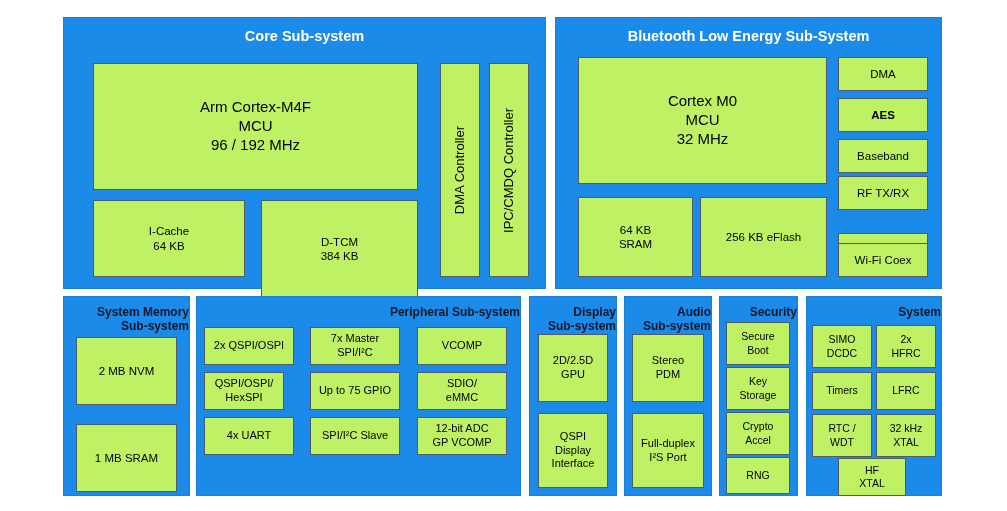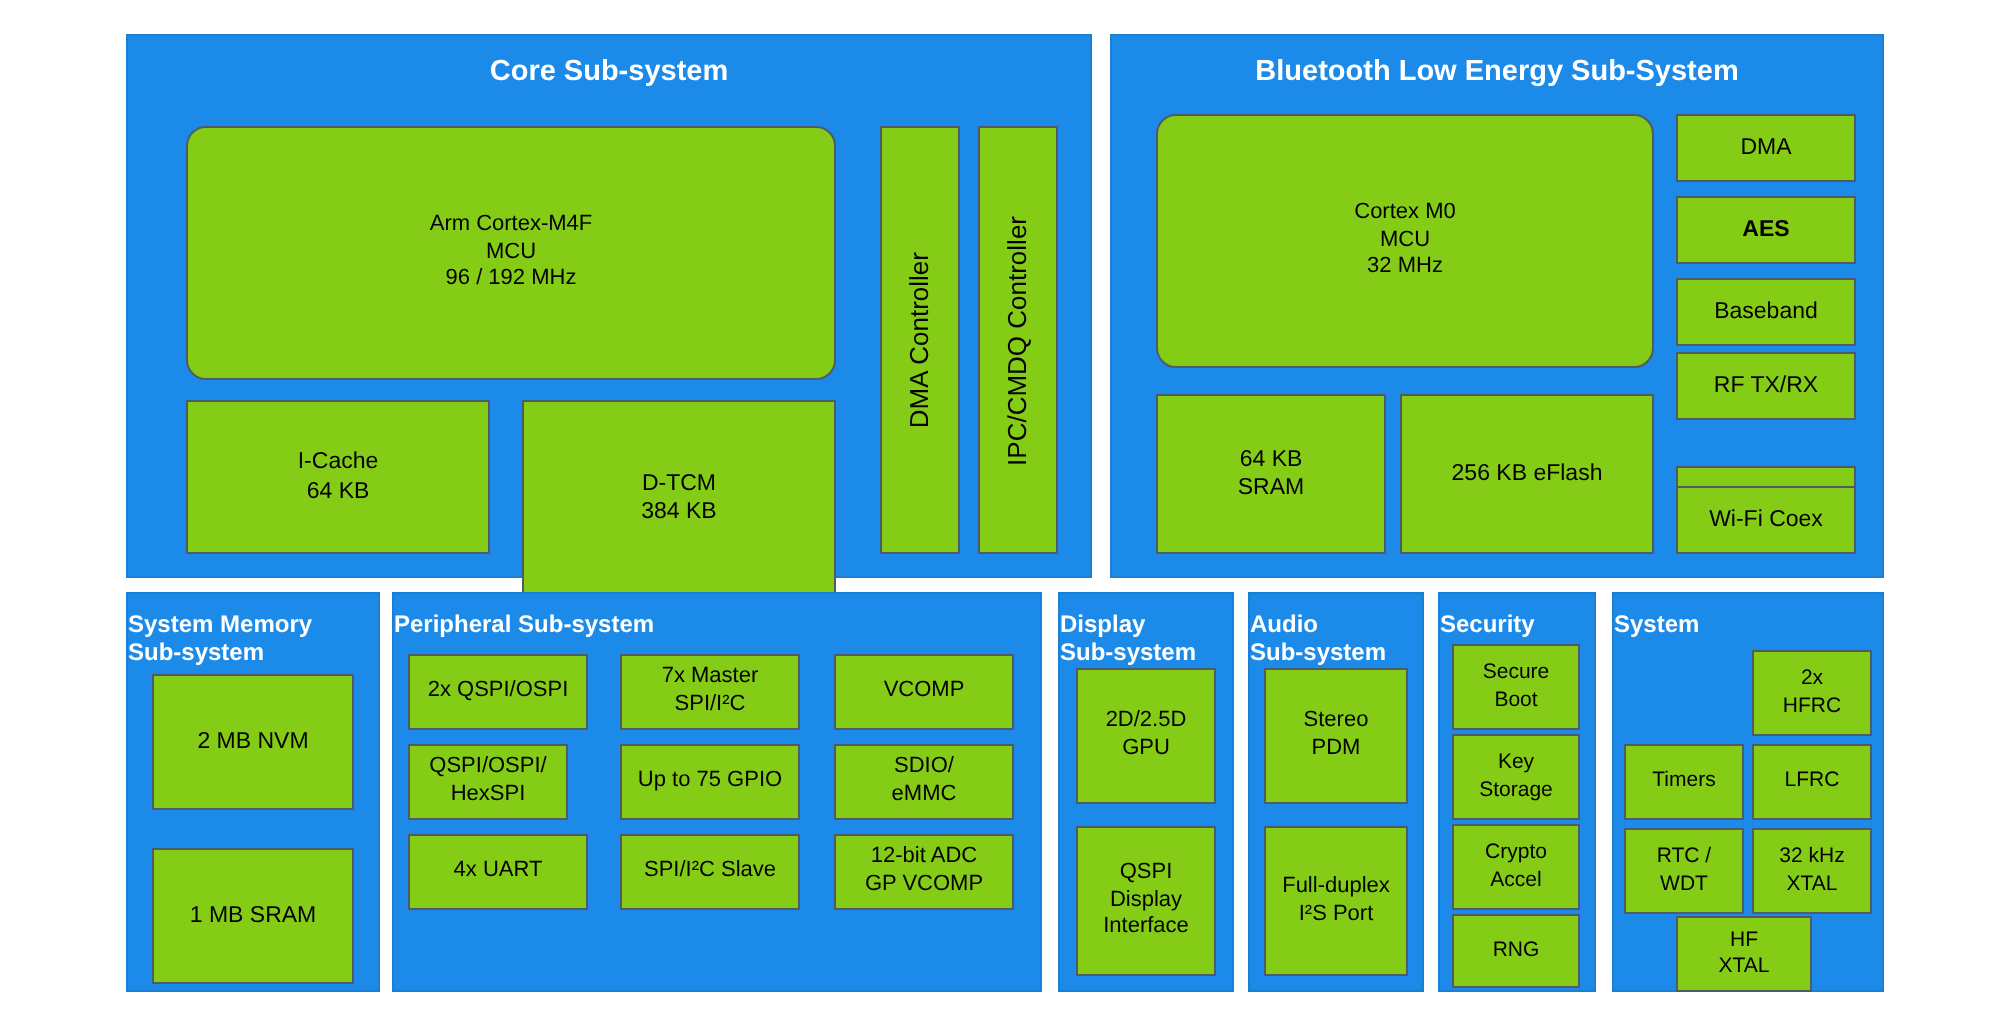--- a/index.html
+++ b/index.html
@@ -19,52 +19,52 @@
   }
   .blk {
     position: absolute;
     box-sizing: border-box;
   }
   .bluebox {
     background: #1b8ae8;
     border: 1px solid #1b7fd4;
   }
   .whitebox {
-    background: #84cc16;
+    background: #bef264;
     border: 1px solid #4f5b66;
     display: flex;
     align-items: center;
     justify-content: center;
     text-align: center;
     color: #000000;
     line-height: 1.25;
   }
   .section-title {
     position: absolute;
     width: 100%;
     text-align: center;
     color: #ffffff;
     font-weight: bold;
     font-size: 14.5px;
   }
   .grp-title {
     position: absolute;
     width: 100%;
-    text-align: left;
-    color: #ffffff;
+    text-align: right;
+    color: #0f172a;
     font-weight: bold;
     font-size: 12px;
     line-height: 1.2;
   }
   .vert {
     writing-mode: vertical-rl;
     transform: rotate(180deg);
     font-size: 13px;
   }
-  .f14 { font-size: 11px; border-radius: 10px; }
+  .f14 { font-size: 15px; }
   .f115 { font-size: 11.5px; }
   .f11 { font-size: 11px; }
   .f105 { font-size: 10.5px; }
   .bold { font-weight: bold; }
 </style>
 </head>
 <body>
 
 <div id="root">
 
@@ -231,20 +231,24 @@
     <span>Crypto</span>
     <span>Accel</span>
   </div>
   <div class="blk whitebox f105" style="left:726px; top:457px; width:64px; height:37px;">
     <span>RNG</span>
   </div>
 
   <div class="blk bluebox" style="left:806px; top:296px; width:136px; height:200px;">
     <div class="grp-title" style="top:8px;">System</div>
   </div>
+  <div class="blk whitebox f105" style="left:812px; top:325px; width:60px; height:43px; flex-direction:column;">
+    <span>SIMO</span>
+    <span>DCDC</span>
+  </div>
   <div class="blk whitebox f105" style="left:876px; top:325px; width:60px; height:43px; flex-direction:column;">
     <span>2x</span>
     <span>HFRC</span>
   </div>
   <div class="blk whitebox f105" style="left:812px; top:372px; width:60px; height:38px;">
     <span>Timers</span>
   </div>
   <div class="blk whitebox f105" style="left:876px; top:372px; width:60px; height:38px;">
     <span>LFRC</span>
   </div>

